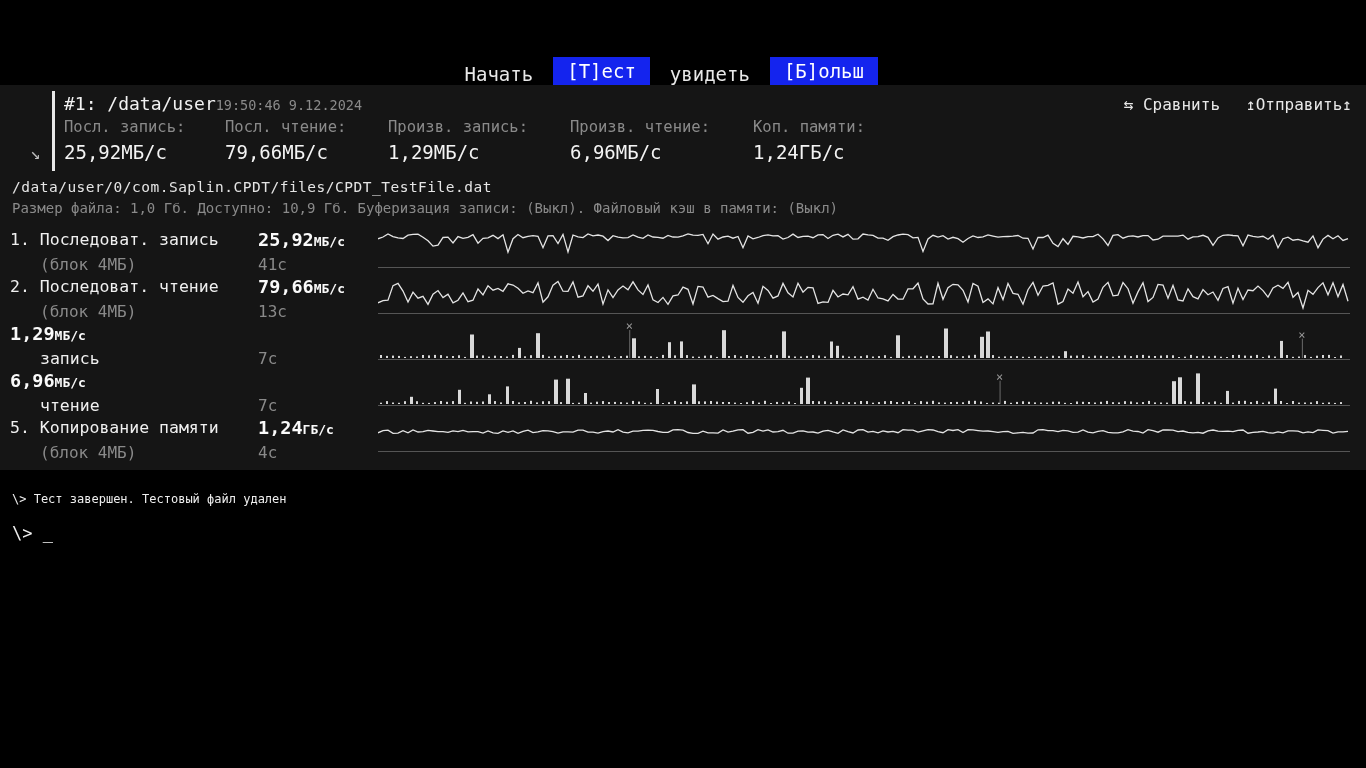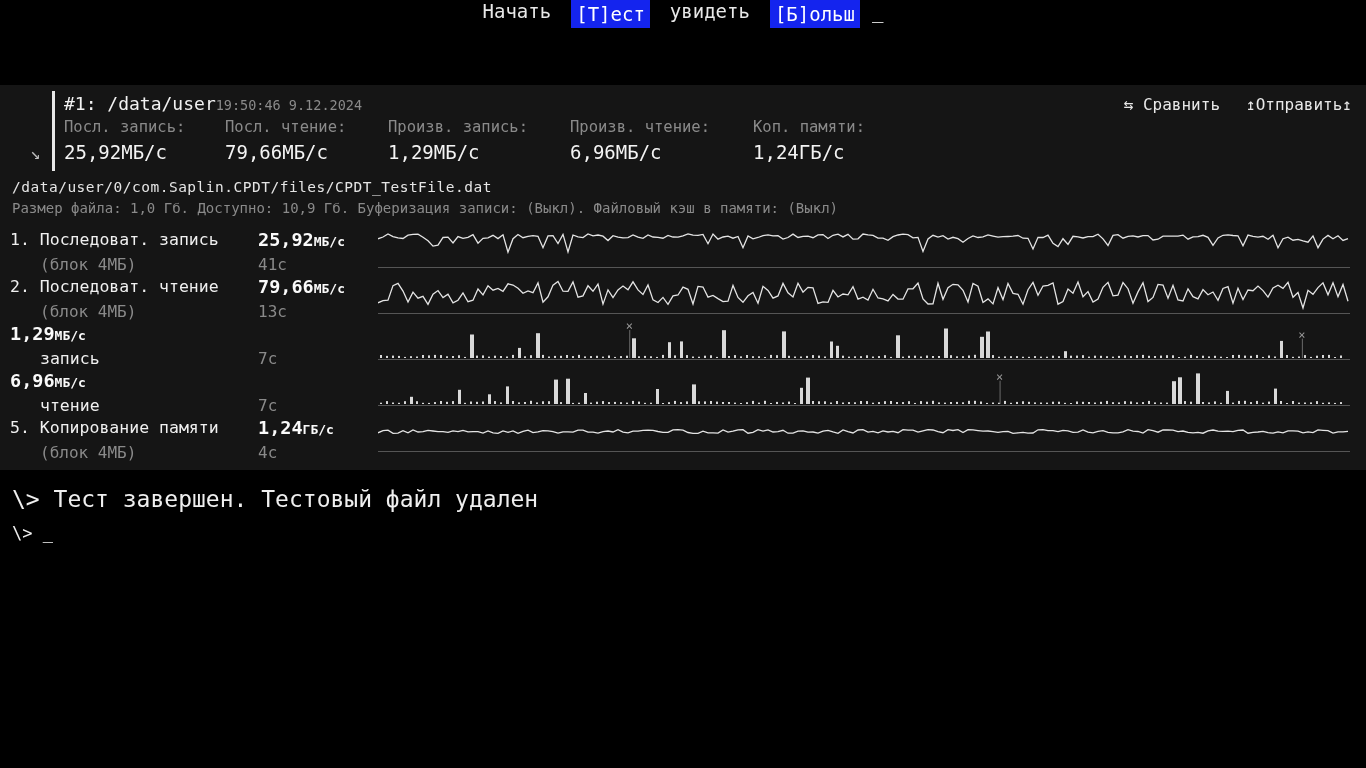--- a/index.html
+++ b/index.html
@@ -6,25 +6,25 @@
   html,body { background:#000; }
   body {
     width:1366px; height:768px; overflow:hidden;
     font-family:"DejaVu Sans Mono","Liberation Mono",monospace;
     color:#e8e8e8;
   }
   .screen { width:1366px; height:768px; position:relative; background:#000; }
 
   
   .topbar {
-    height:85px; display:flex; align-items:flex-start; justify-content:center;
+    height:85px; display:flex; align-items:flex-end; justify-content:center;
     gap:20px; font-size:19px; background:#000;
   }
   .menu-btn {
-    background:#1424ee; color:#fff; padding:3px 5px; cursor:pointer;
+    background:#1424ee; color:#fff; padding:3px 14px; cursor:pointer;
     border:none; font:inherit;
   }
   .menu-cursor { margin-left:-8px; color:#fff; }
 
   
   .panel {
     position:absolute; top:85px; left:0; width:1366px; height:385px;
     background:#151515;
   }
   .vbar { position:absolute; left:52px; top:6px; width:3px; height:80px; background:#e8e8e8; }
@@ -64,21 +64,21 @@
   .t-value { font-size:18.5px; font-weight:bold; color:#fafafa; }
   .t-unit { font-size:13px; font-weight:bold; }
   .t-time { font-size:16px; color:#8a8a8a; }
 
   .charts { flex:1; margin-right:16px; }
   .chart { height:40px; border-bottom:1px solid #555; margin-bottom:6px; position:relative; }
   .chart svg { position:absolute; left:0; top:0; }
 
   
   .console { position:absolute; top:470px; left:0; width:1366px; bottom:0; background:#000; padding:18px 0 0 12px; }
-  .console-line { font-size:23px; color:#efefef; line-height:22px; }
+  .console-line { font-size:12px; color:#efefef; line-height:22px; }
   .console-prompt-row { margin-top:13px; font-size:17px; color:#efefef; }
   .cursor { color:#fff; }
 </style>
 </head>
 <body>
 
 <div class="screen">
 
   <div class="topbar">
     <span>Начать</span>

